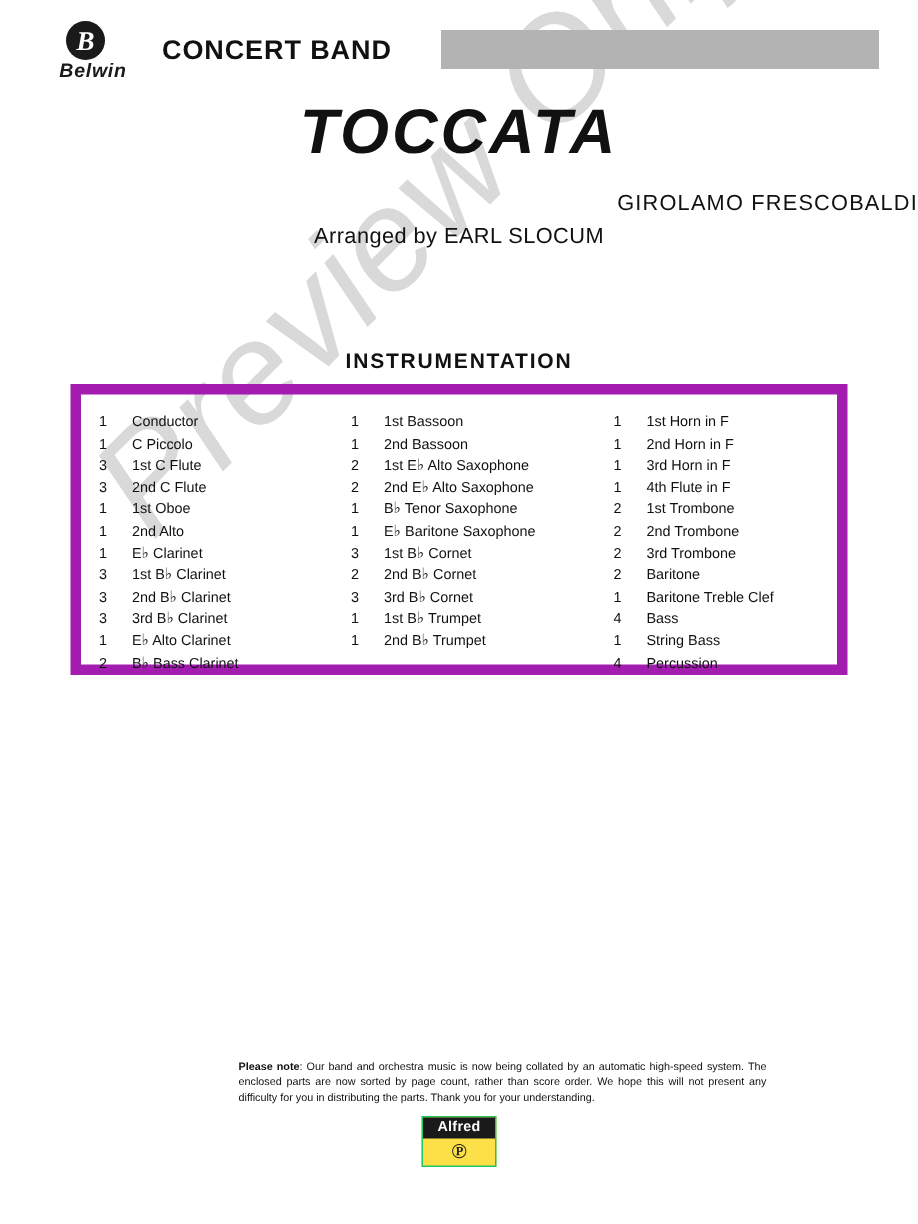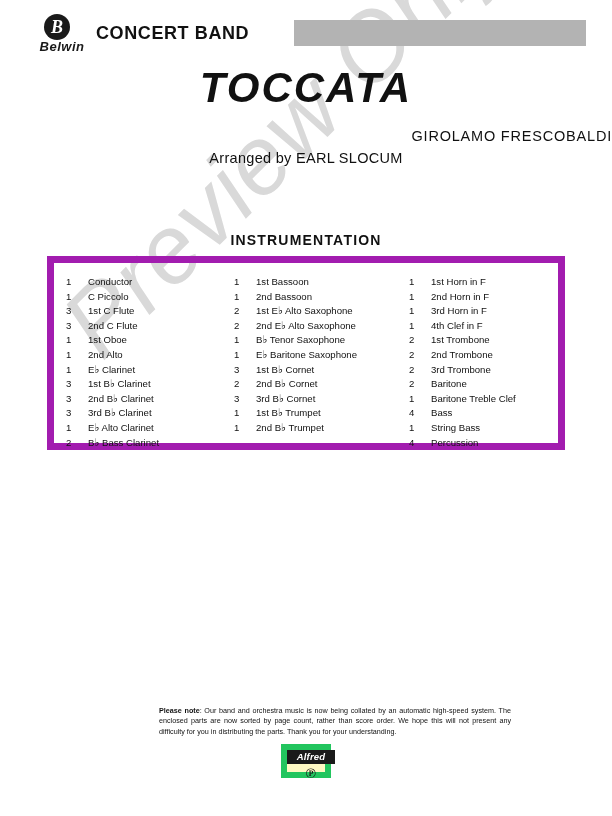--- a/index.html
+++ b/index.html
@@ -82,21 +82,21 @@
     font-family: "Liberation Sans", sans-serif;
     font-size: 13px;
     font-weight: bold;
     font-style: italic;
     letter-spacing: 0.5px;
     color: #1a1a1a;
     text-align: center;
   }
   #concert-band-label {
     position: absolute;
-    left: 96px;
+    left: 108px;
     top: 22px;
     height: 22px;
     font-size: 18px;
     font-weight: bold;
     letter-spacing: 0.6px;
     color: #111111;
     line-height: 22px;
   }
   #header-bar {
     position: absolute;
@@ -225,25 +225,24 @@
     font-weight: bold;
   }
 
   
   #alfred-logo {
     position: absolute;
     left: 281px;
     top: 744px;
     width: 50px;
     height: 34px;
-    border: 6px solid #22c55e;
+    border: 1px solid #22c55e;
     box-sizing: border-box;
     z-index: 10;
-    background: #fef9c3;
-    font-style: italic;
+    background: #fde047;
   }
   #alfred-logo .al-top {
     position: absolute;
     left: 0;
     top: 0;
     width: 48px;
     height: 14px;
     background: #1a1a1a;
     color: #ffffff;
     font-size: 9.5px;
@@ -315,21 +314,21 @@
       <div class="inst-row"><span class="inst-qty">3</span><span class="inst-name">1st B<span class="flat">♭</span> Cornet</span></div>
       <div class="inst-row"><span class="inst-qty">2</span><span class="inst-name">2nd B<span class="flat">♭</span> Cornet</span></div>
       <div class="inst-row"><span class="inst-qty">3</span><span class="inst-name">3rd B<span class="flat">♭</span> Cornet</span></div>
       <div class="inst-row"><span class="inst-qty">1</span><span class="inst-name">1st B<span class="flat">♭</span> Trumpet</span></div>
       <div class="inst-row"><span class="inst-qty">1</span><span class="inst-name">2nd B<span class="flat">♭</span> Trumpet</span></div>
     </div>
   <div class="inst-col" id="inst-col-2">
       <div class="inst-row"><span class="inst-qty">1</span><span class="inst-name">1st Horn in F</span></div>
       <div class="inst-row"><span class="inst-qty">1</span><span class="inst-name">2nd Horn in F</span></div>
       <div class="inst-row"><span class="inst-qty">1</span><span class="inst-name">3rd Horn in F</span></div>
-      <div class="inst-row"><span class="inst-qty">1</span><span class="inst-name">4th Clef in F</span></div>
+      <div class="inst-row"><span class="inst-qty">1</span><span class="inst-name">4th Flute in F</span></div>
       <div class="inst-row"><span class="inst-qty">2</span><span class="inst-name">1st Trombone</span></div>
       <div class="inst-row"><span class="inst-qty">2</span><span class="inst-name">2nd Trombone</span></div>
       <div class="inst-row"><span class="inst-qty">2</span><span class="inst-name">3rd Trombone</span></div>
       <div class="inst-row"><span class="inst-qty">2</span><span class="inst-name">Baritone</span></div>
       <div class="inst-row"><span class="inst-qty">1</span><span class="inst-name">Baritone Treble Clef</span></div>
       <div class="inst-row"><span class="inst-qty">4</span><span class="inst-name">Bass</span></div>
       <div class="inst-row"><span class="inst-qty">1</span><span class="inst-name">String Bass</span></div>
       <div class="inst-row"><span class="inst-qty">4</span><span class="inst-name">Percussion</span></div>
     </div>
 </div>

